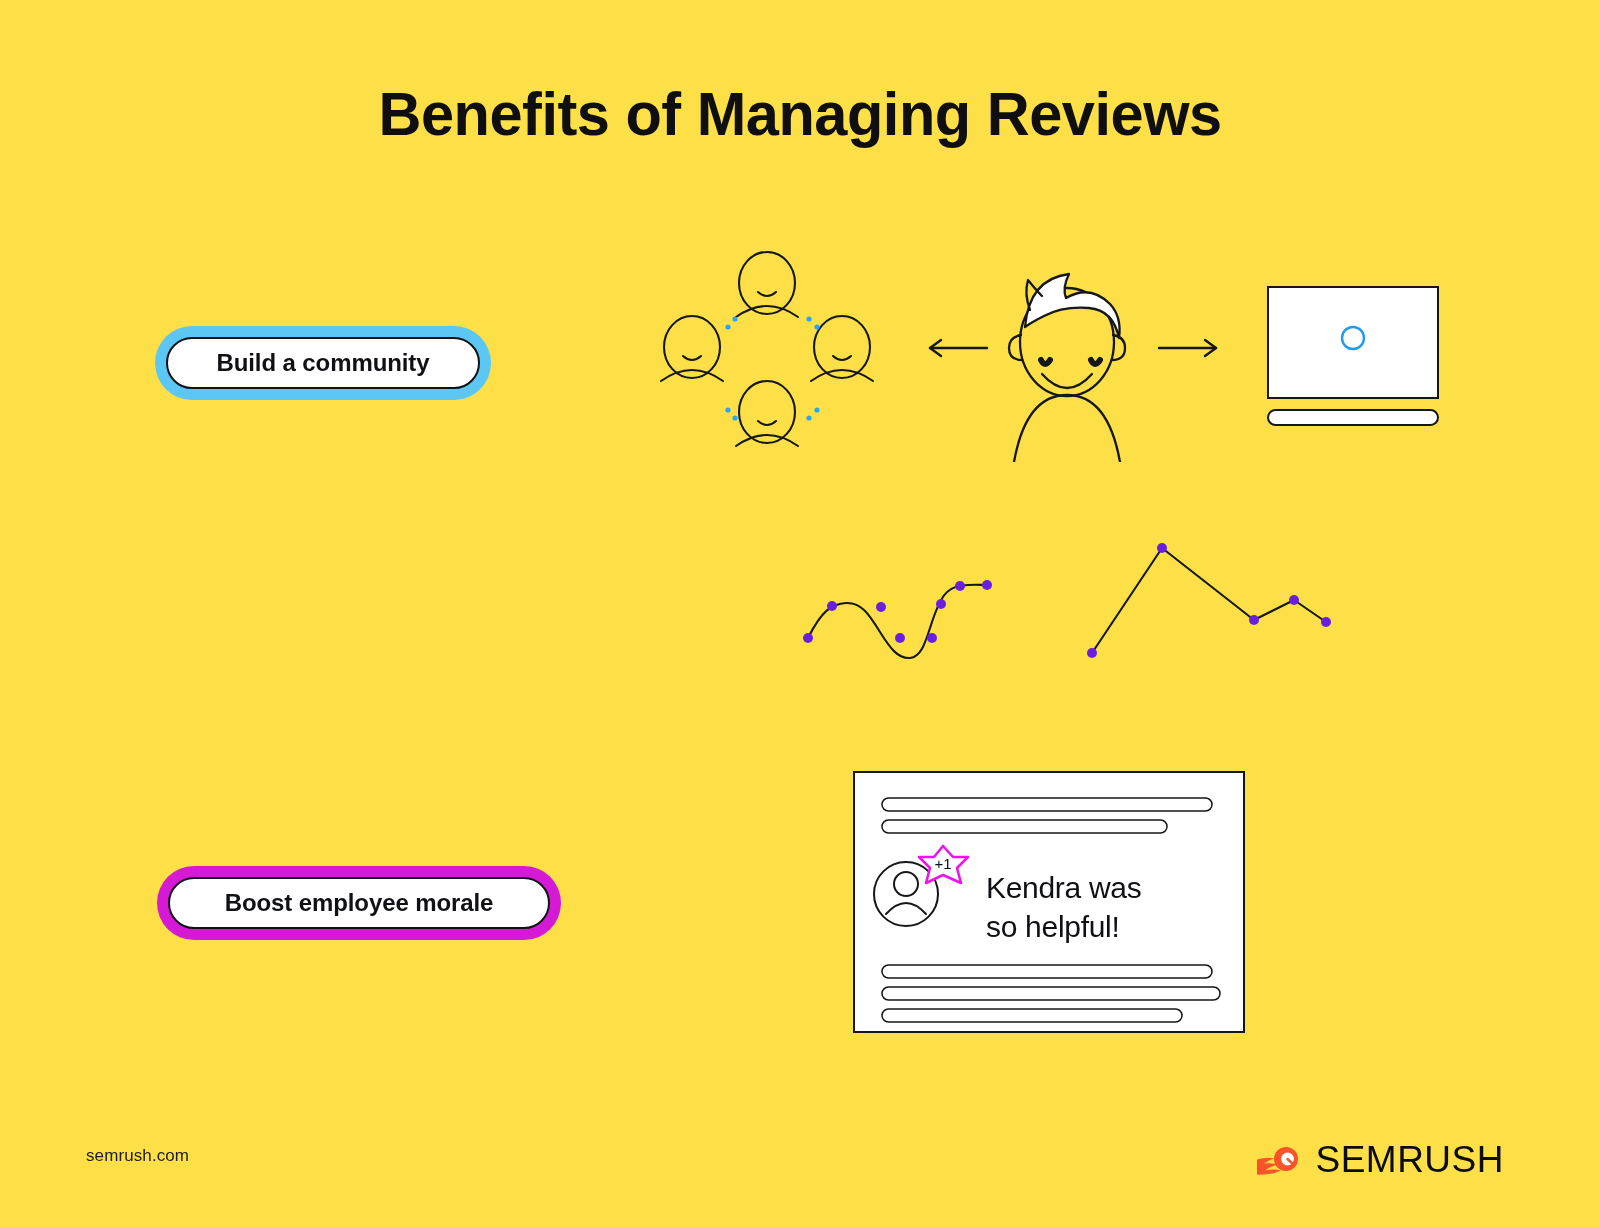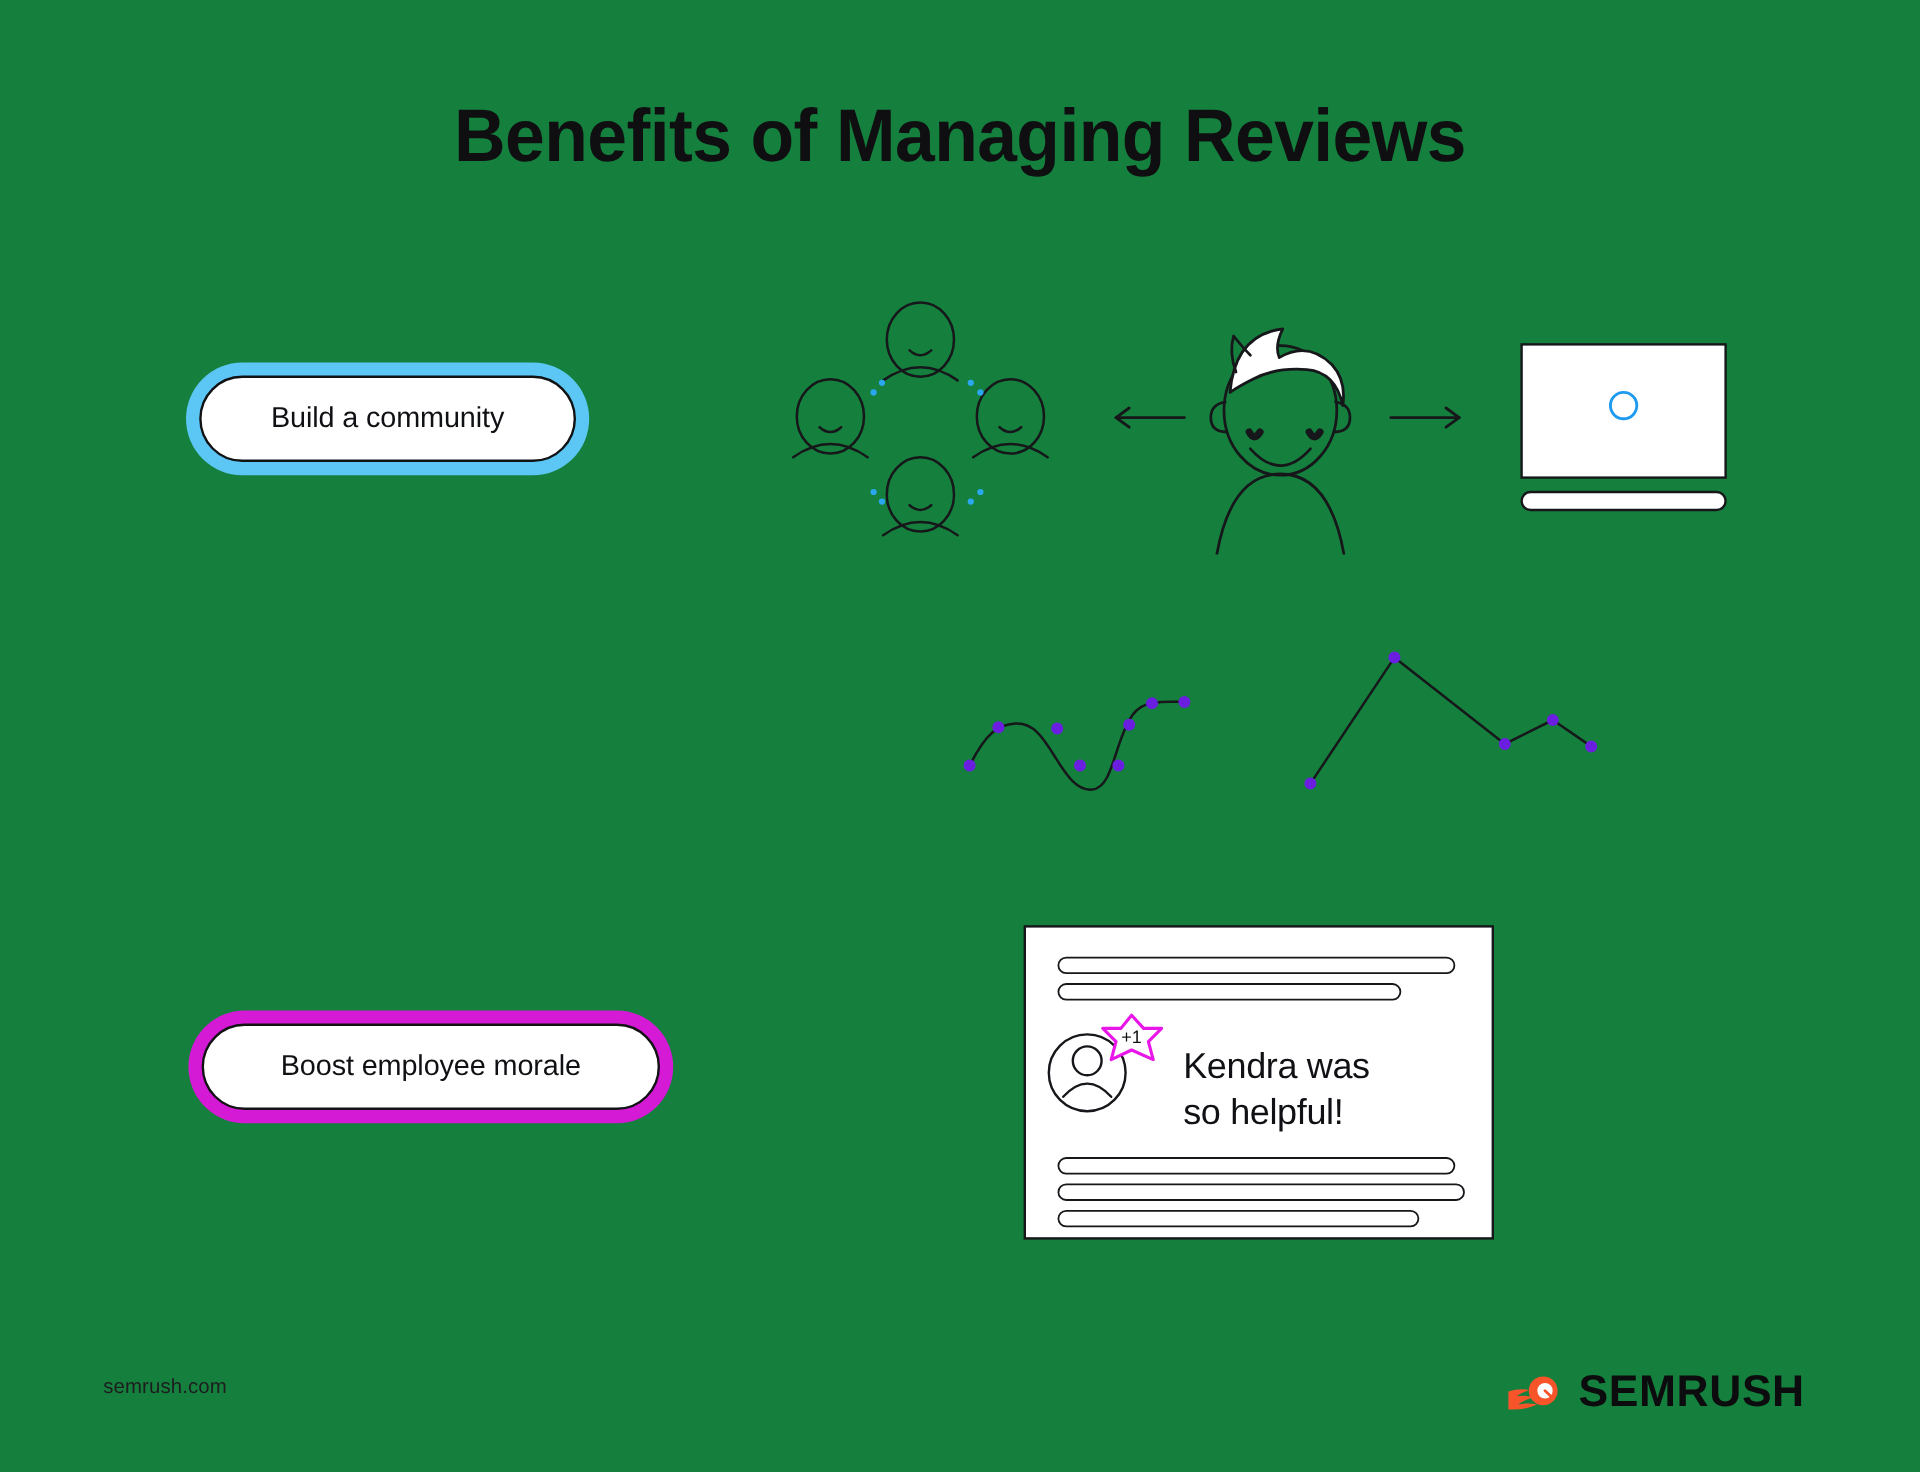--- a/index.html
+++ b/index.html
@@ -8,21 +8,21 @@
     background: #ffffff;
   }
   body {
     font-family: "Liberation Sans", sans-serif;
     -webkit-font-smoothing: antialiased;
   }
   #canvas {
     position: relative;
     width: 1600px;
     height: 1227px;
-    background: #15803d;
+    background: #fde047;
     overflow: hidden;
   }
 
   
   #page-title {
     position: absolute;
     left: 0;
     top: 78px;
     width: 1600px;
     text-align: center;
@@ -37,27 +37,28 @@
   
   .pill {
     position: absolute;
     display: flex;
     align-items: center;
     justify-content: center;
     box-sizing: border-box;
     background: #ffffff;
     border: 2px solid #111214;
     border-radius: 100px;
-    height: 72px;
+    height: 52px;
     font-size: 24px;
-    font-weight: 400;
+    font-weight: 700;
     color: #101114;
     letter-spacing: -0.1px;
     white-space: nowrap;
     padding: 0 26px;
+    margin-top: 24px;
   }
   .pill-label { pointer-events: none; }
 
   #pill-community {
     left: 166px;
     top: 313px;
     width: 314px;
     box-shadow: 0 0 0 11px #5cc6f5;
   }
   #pill-insights {
@@ -93,21 +94,21 @@
   #brand-logo {
     position: absolute;
     right: 96px;
     top: 1139px;
     display: flex;
     align-items: center;
     gap: 13px;
   }
   #brand-wordmark {
     font-size: 37px;
-    font-weight: 700;
+    font-weight: 400;
     letter-spacing: 0.5px;
     color: #0c0c0e;
     line-height: 1;
   }
 </style>
 </head>
 <body>
 
 <div id="canvas">
 

